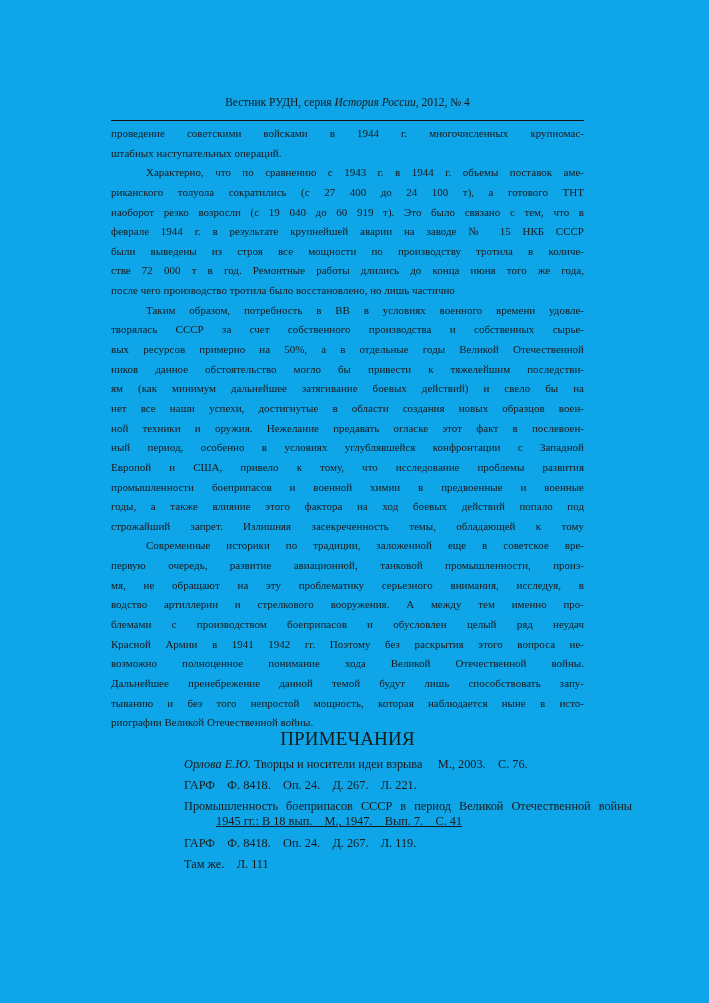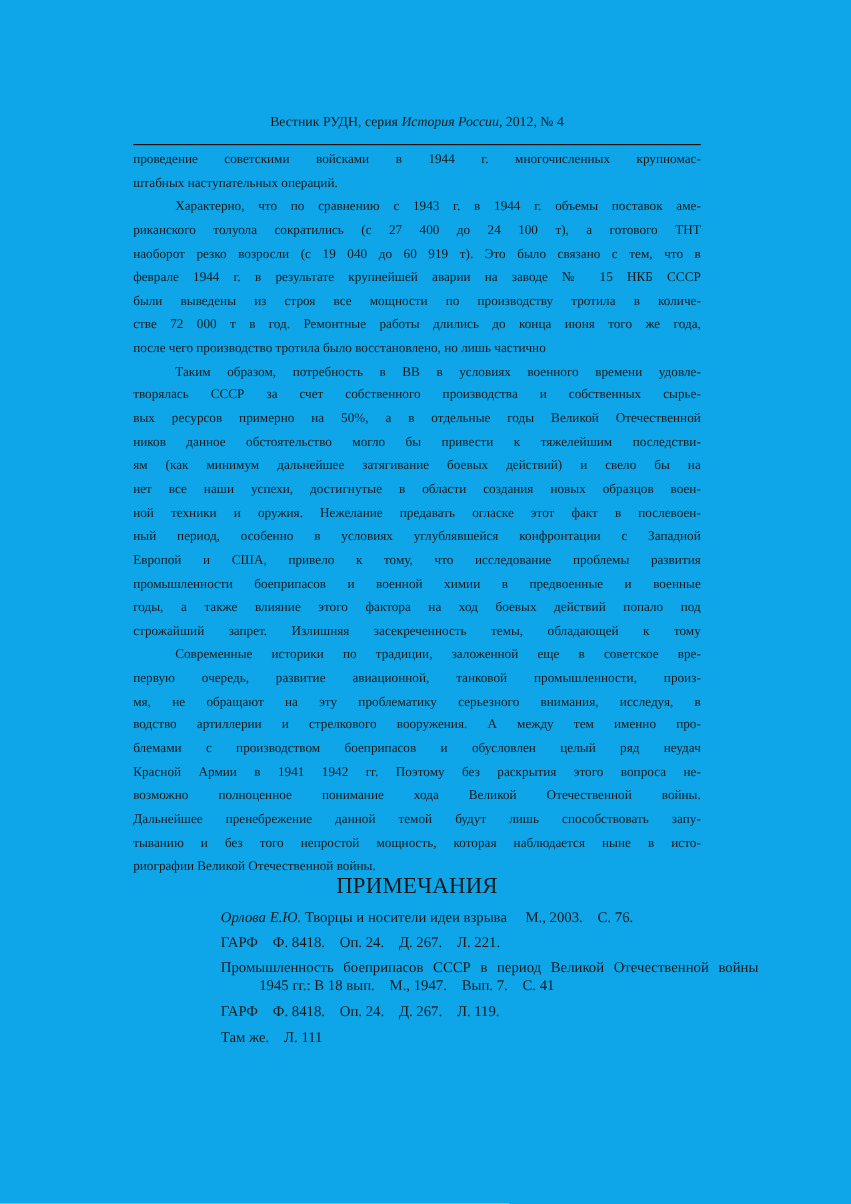--- a/index.html
+++ b/index.html
@@ -77,19 +77,19 @@
       </div>
     </div>
 
   <div class="notes-title">ПРИМЕЧАНИЯ</div>
 
   <div class="notes" id="notes">
       <div class="note"><span><i>Орлова Е.Ю.</i><span style="white-space: pre;"> Творцы и носители идеи взрыва     М., 2003.    С. 76.</span></span></div>
       <div class="note"><span><span style="white-space: pre;">ГАРФ    Ф. 8418.    Оп. 24.    Д. 267.    Л. 221.</span></span></div>
       <div class="note">
         <span class="justified" style="white-space: nowrap;"><span style="white-space: normal;">Промышленность боеприпасов СССР в период Великой Отечественной войны</span></span>
-        <span class="cont" style="white-space: pre;">1945 гг.: В 18 вып.    М., 1947.    Вып. 7.    С. 41</span>
+        <span class="cont" style="white-space: pre; text-decoration: underline;">1945 гг.: В 18 вып.    М., 1947.    Вып. 7.    С. 41</span>
       </div>
       <div class="note"><span><span style="white-space: pre;">ГАРФ    Ф. 8418.    Оп. 24.    Д. 267.    Л. 119.</span></span></div>
       <div class="note"><span><span style="white-space: pre;">Там же.    Л. 111</span></span></div>
     </div>
 
 </div>
 
 </body></html>

